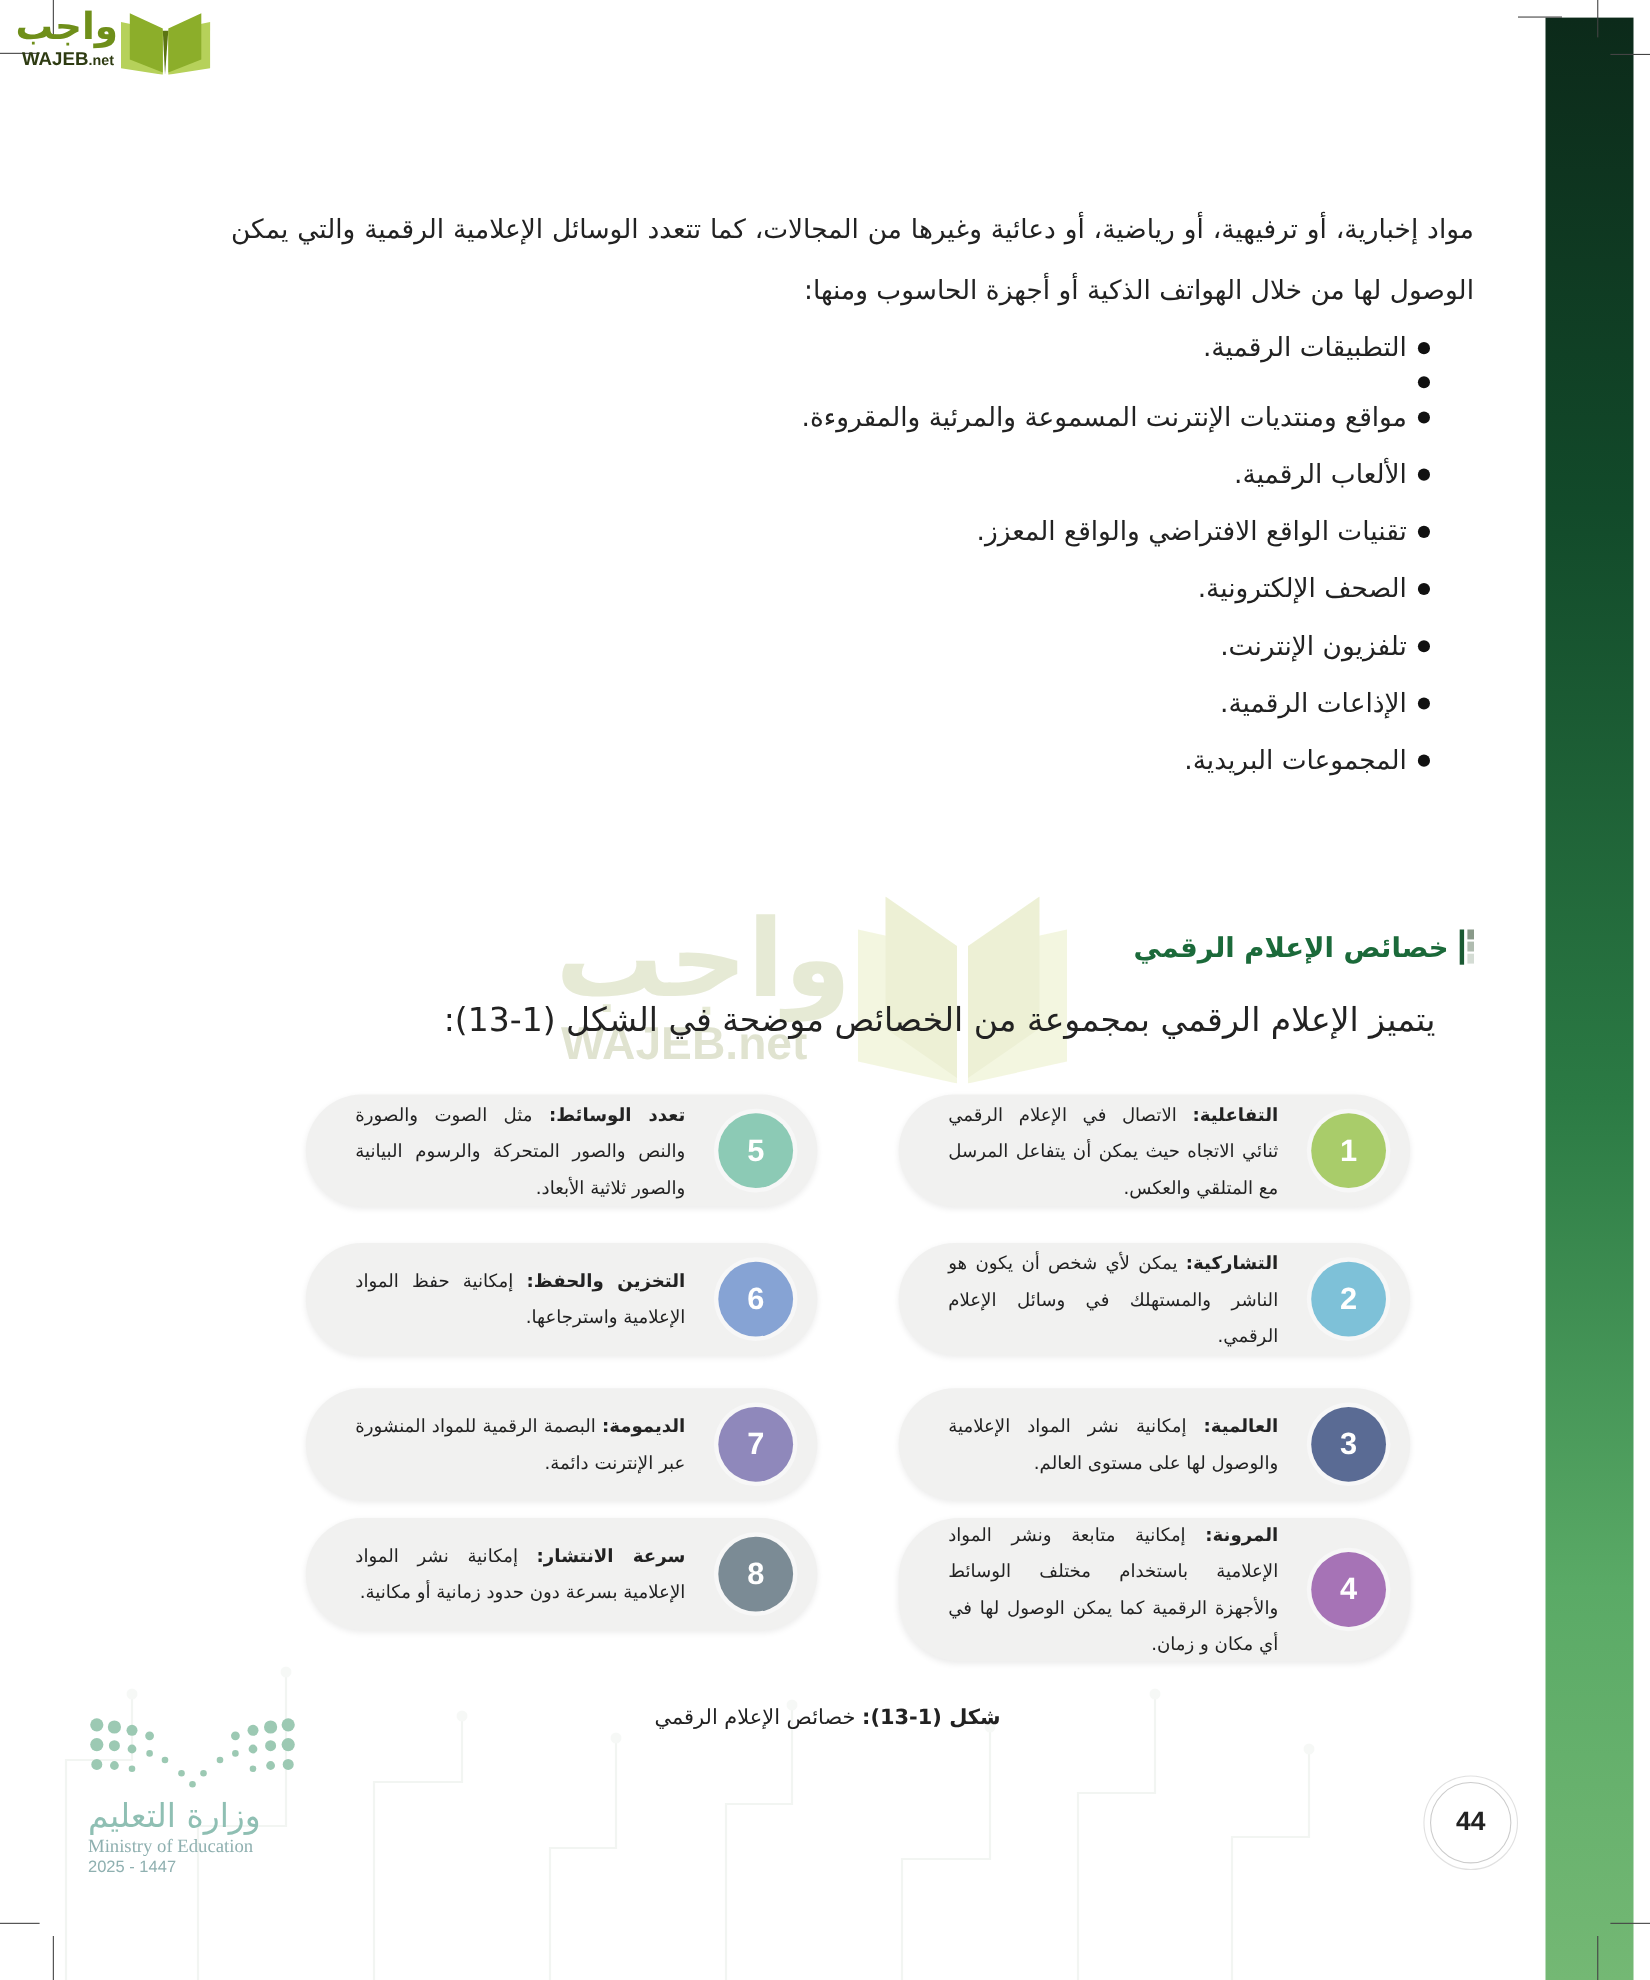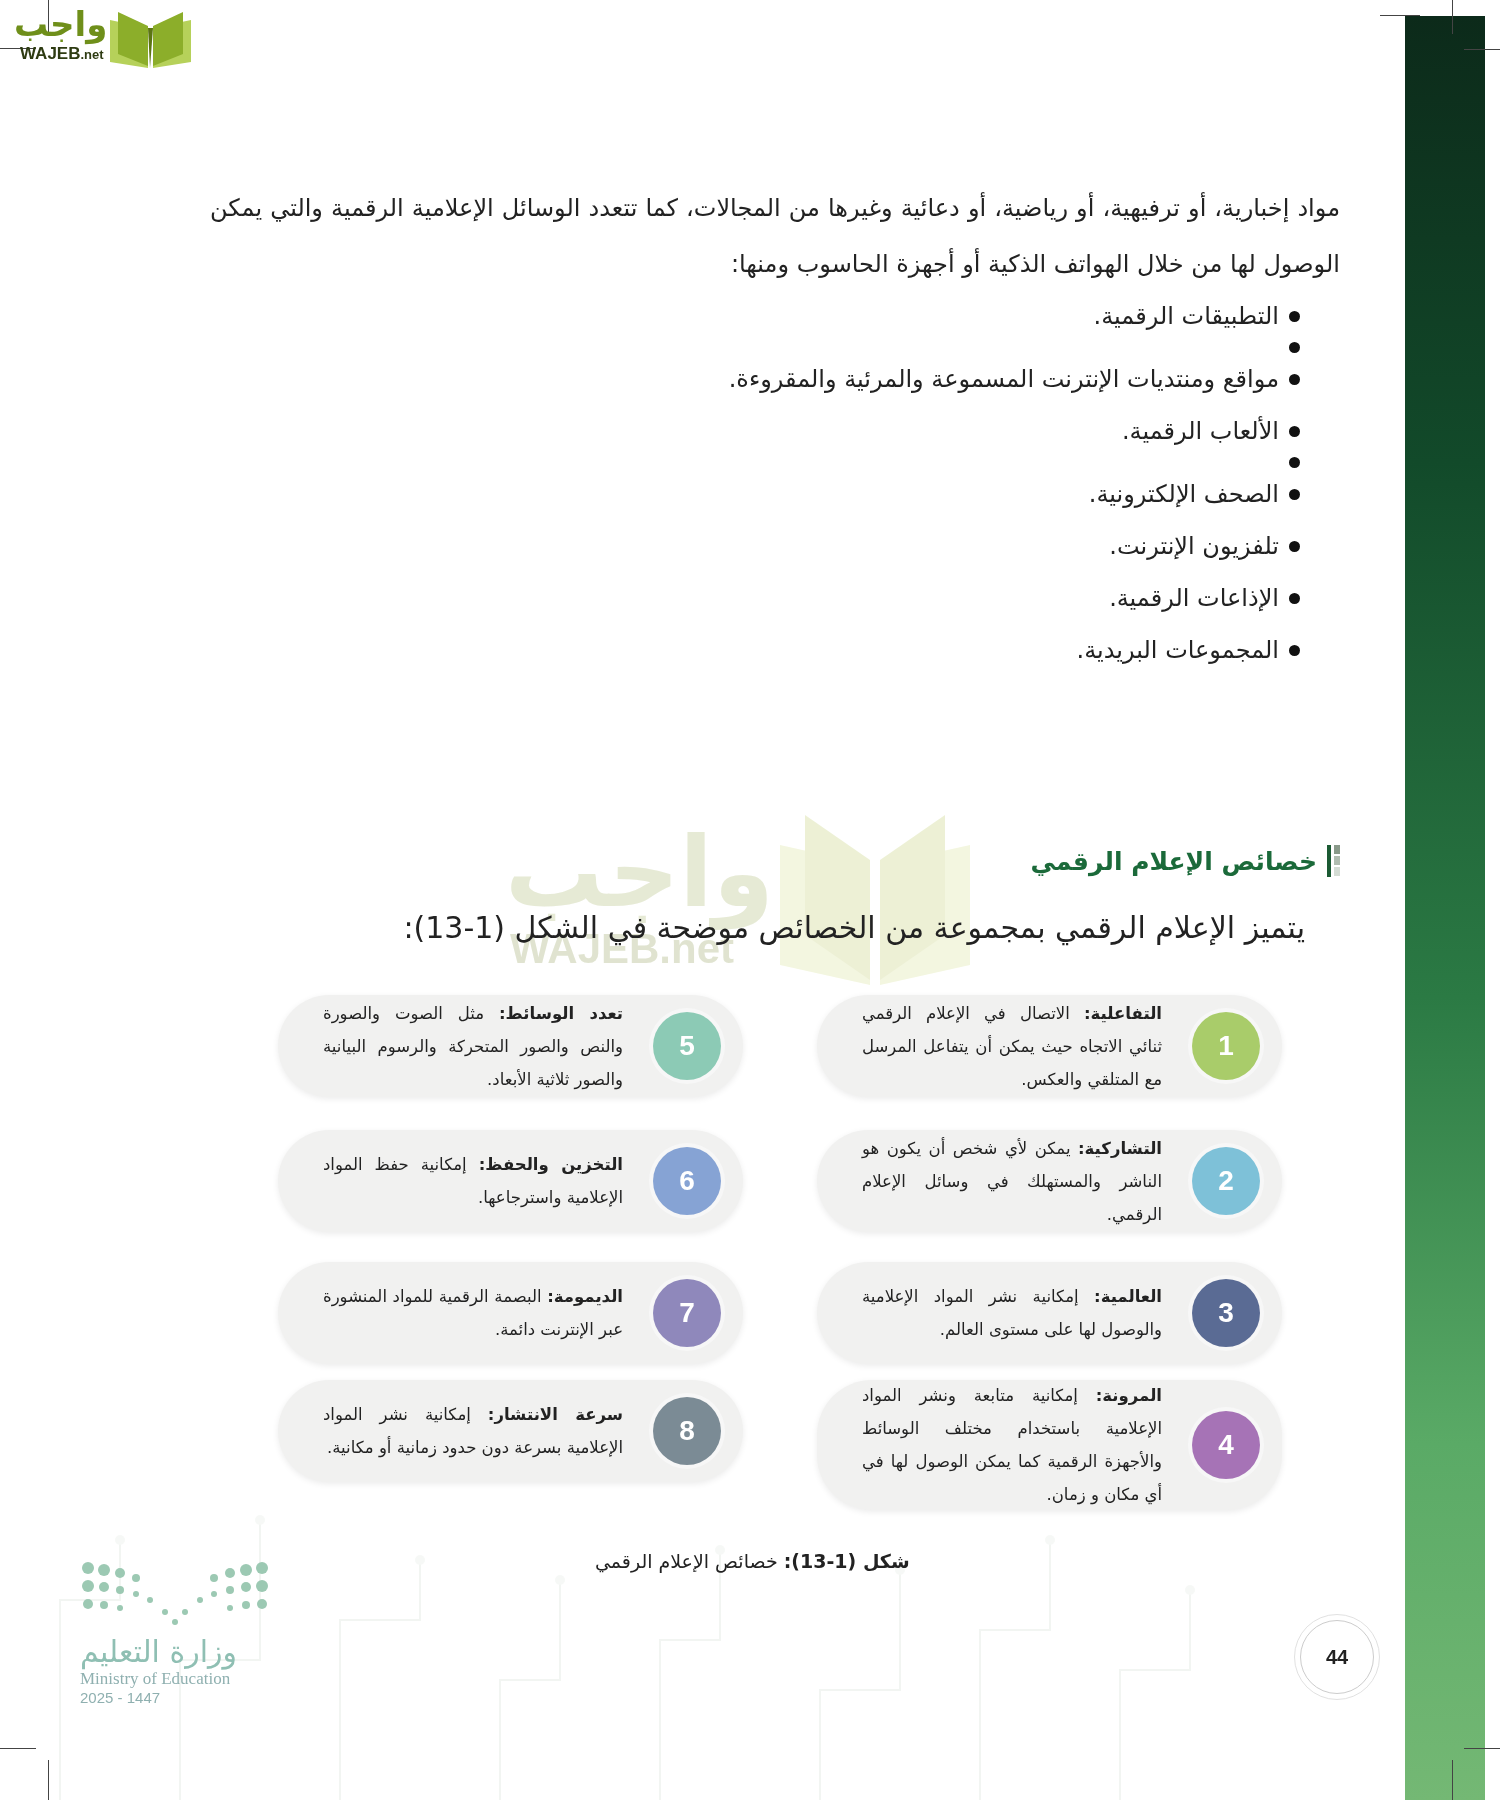--- a/index.html
+++ b/index.html
@@ -66,21 +66,21 @@
 
   .moe { position: absolute; left: 80px; top: 1560px; width: 190px; }
   .dots { width: 190px; height: 70px; }
   .moe-ar { font-size: 30px; color: #8fbfb3; direction: rtl; text-align: left; margin-top: 0; letter-spacing: 1px; }
   .moe-en { font-size: 17px; color: #8fb0b0; font-family: Liberation Serif, serif; }
   .moe-year { font-size: 15px; color: #8fb0b0; font-family: "Liberation Sans", sans-serif; }
 
   .page-num {
     position: absolute; left: 1300px; top: 1620px; width: 74px; height: 74px; border-radius: 50%;
     border: 1px solid #ccc; display: flex; align-items: center; justify-content: center;
-    font-size: 20px; font-weight: bold; color: #222; font-family: "Liberation Sans", sans-serif; text-align: right;
+    font-size: 24px; font-weight: bold; color: #222; font-family: "Liberation Sans", sans-serif; text-align: right;
   }
   .page-num::before { content: ""; position: absolute; inset: -7px; border-radius: 50%; border: 1px solid #e1e1e1; }
 
   .circuit { position: absolute; left: 0; top: 1480px; width: 1400px; height: 320px; opacity: 0.5; }
 </style>
 </head>
 <body>
 
 <svg class="circuit" viewBox="0 0 1400 320">
   <g stroke="#e6ece6" stroke-width="2" fill="none">
@@ -141,20 +141,21 @@
   <li>
       <span class="dot"></span>
       <span>مواقع ومنتديات الإنترنت المسموعة والمرئية والمقروءة.</span>
     </li>
   <li>
       <span class="dot"></span>
       <span>الألعاب الرقمية.</span>
     </li>
   <li>
       <span class="dot"></span>
+      <span>تقنيات الواقع الافتراضي والواقع المعزز.</span>
     </li>
   <li>
       <span class="dot"></span>
       <span>الصحف الإلكترونية.</span>
     </li>
   <li>
       <span class="dot"></span>
       <span>تلفزيون الإنترنت.</span>
     </li>
   <li>

